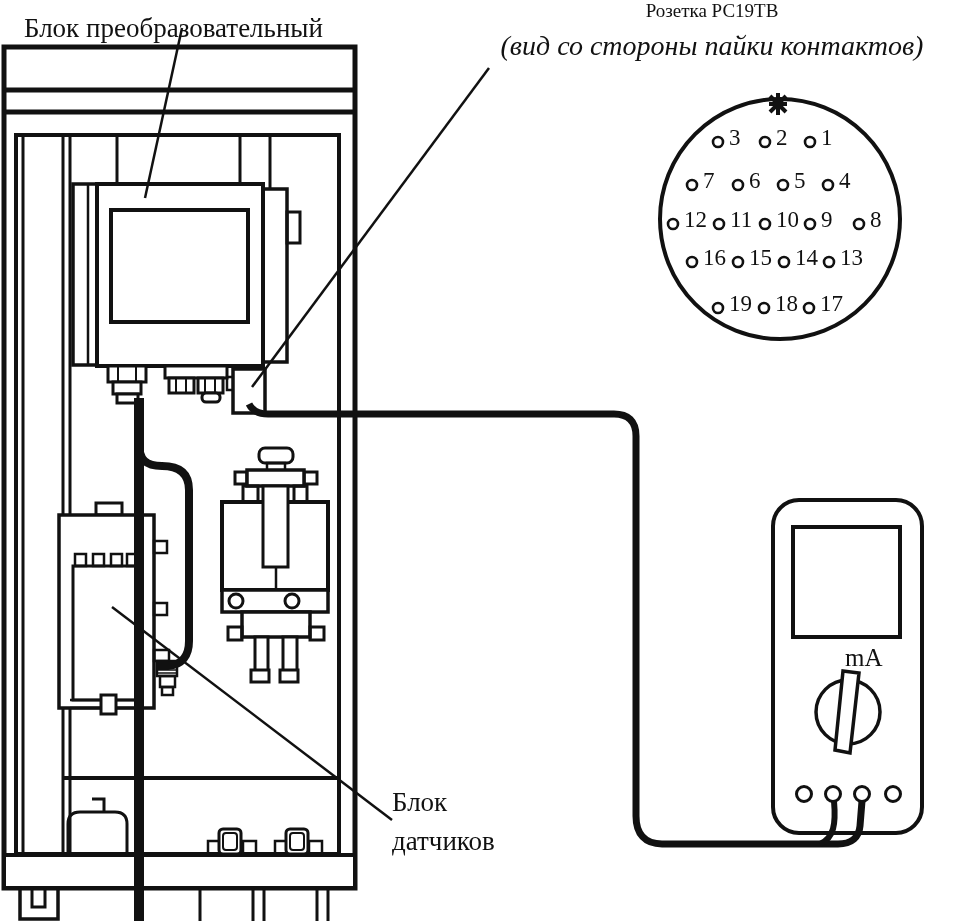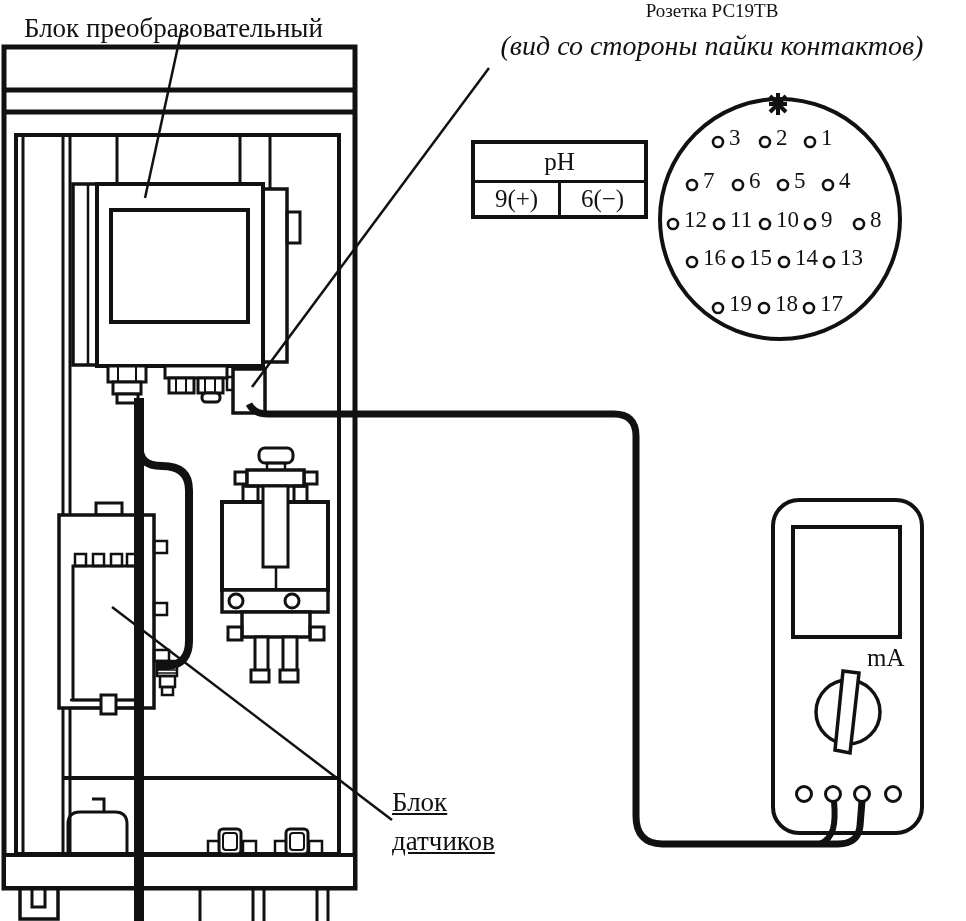--- a/index.html
+++ b/index.html
@@ -4,22 +4,22 @@
 <style>
   html,body{margin:0;padding:0;background:#ffffff;}
   .stage{position:relative;width:966px;height:921px;background:#fff;overflow:hidden;
          font-family:"Liberation Serif",serif;color:#111;}
   .stage svg{position:absolute;left:0;top:0;}
   .lbl{position:absolute;white-space:nowrap;color:#111;}
   .lbl-converter{left:24px;top:1px;font-size:27px;margin-top:12px;}
   .lbl-socket{left:556px;top:0px;width:312px;text-align:center;font-size:19px;}
   .lbl-socket-sub{left:462px;top:30px;width:500px;text-align:center;font-size:28px;font-style:italic;}
   .lbl-multimeter{left:675px;top:446px;font-size:27px;}
-  .lbl-ma{left:867px;top:644px;font-size:25px;}
-  .lbl-sensor{left:392px;top:783px;font-size:27px;line-height:39px;text-decoration:underline;}
+  .lbl-ma{left:845px;top:644px;font-size:25px;}
+  .lbl-sensor{left:392px;top:783px;font-size:27px;line-height:39px;}
   
   .ph-table{position:absolute;left:471px;top:140px;width:169px;border:4px solid #111;
             font-size:25px;text-align:center;background:#fff;}
   .ph-head{height:36px;line-height:36px;border-bottom:3px solid #111;}
   .ph-cells{display:flex;height:32px;line-height:32px;}
   .ph-cells .cell{flex:1 1 50%;}
   .ph-cells .cell:first-child{border-right:3px solid #111;}
   
   .ln{stroke:#111;fill:none;}
   .fw{stroke:#111;fill:#fff;}
@@ -206,27 +206,20 @@
     <line class="ln" x1="182" y1="28" x2="145" y2="198" stroke-width="2.5"></line>
     <line class="ln" x1="489" y1="68" x2="252" y2="387" stroke-width="2.5"></line>
     <line class="ln" x1="112" y1="607" x2="392" y2="820" stroke-width="2.5"></line>
   </svg>
 
   <div class="lbl lbl-converter">Блок преобразовательный</div>
 
   <div class="lbl lbl-socket">Розетка РС19ТВ</div>
   <div class="lbl lbl-socket-sub">(вид со стороны пайки контактов)</div>
 
-  <div class="ph-table">
-    <div class="ph-head">pH</div>
-    <div class="ph-cells">
-      <div class="cell">9(+)</div>
-      <div class="cell">6(−)</div>
-    </div>
-  </div>
 
   <div class="lbl lbl-ma">mA</div>
 
   <div class="lbl lbl-sensor">
     <div>Блок</div>
     <div>датчиков</div>
   </div>
 
 </div>
 

